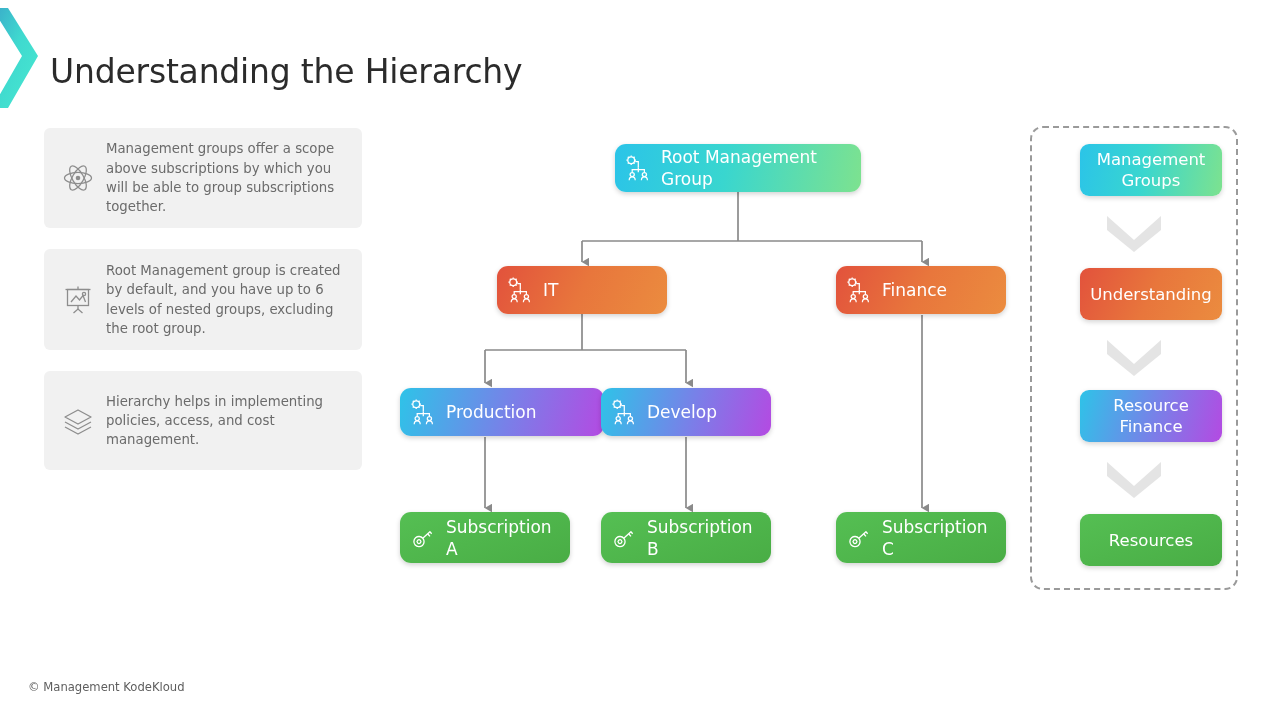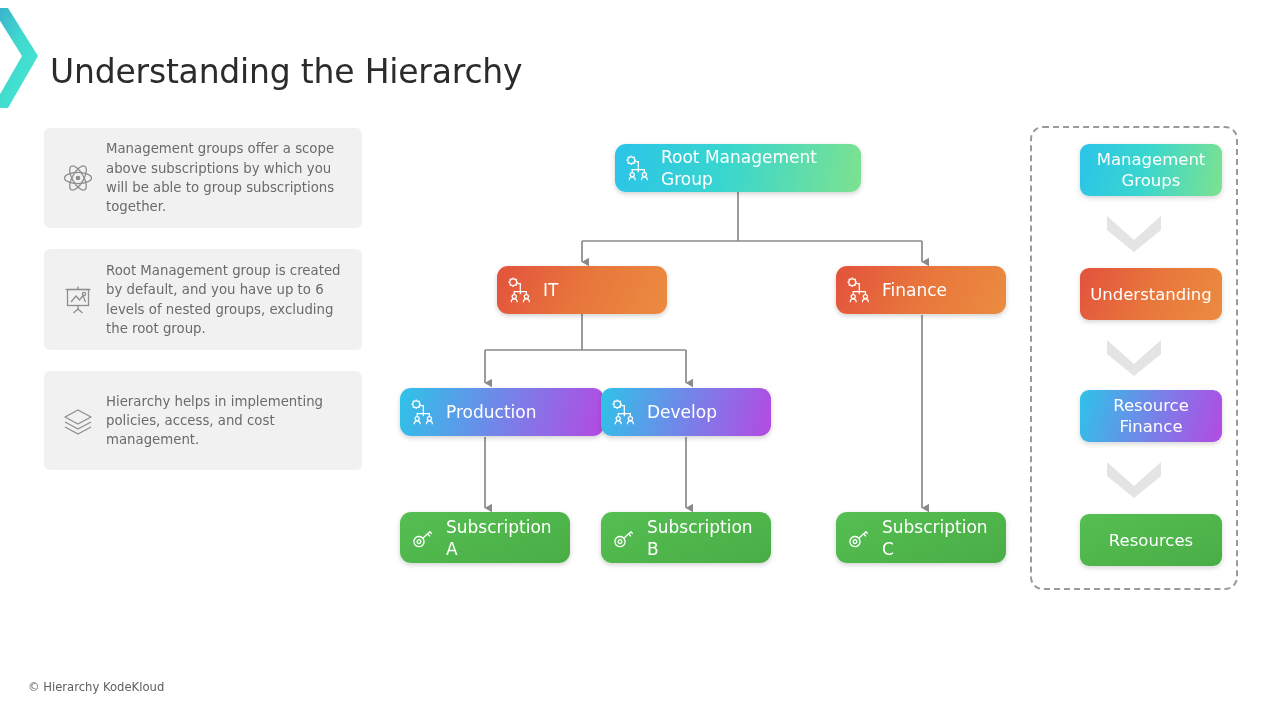--- a/index.html
+++ b/index.html
@@ -325,13 +325,13 @@
 
   <svg class="legend-arrow" style="top:328px;" width="62" height="42" viewBox="0 0 62 42">
     <path d="M4,6 L31,30 L58,6 L58,20 L31,42 L4,20 Z" fill="#e4e4e4"></path>
   </svg>
 
   <div class="legend-box grad-res" style="top:386px;">
     <span>Resources</span>
   </div>
 </div>
 
-<div id="footer">© Hierarchy KodeKloud</div>
+<div id="footer">© Management KodeKloud</div>
 
 </body></html>

